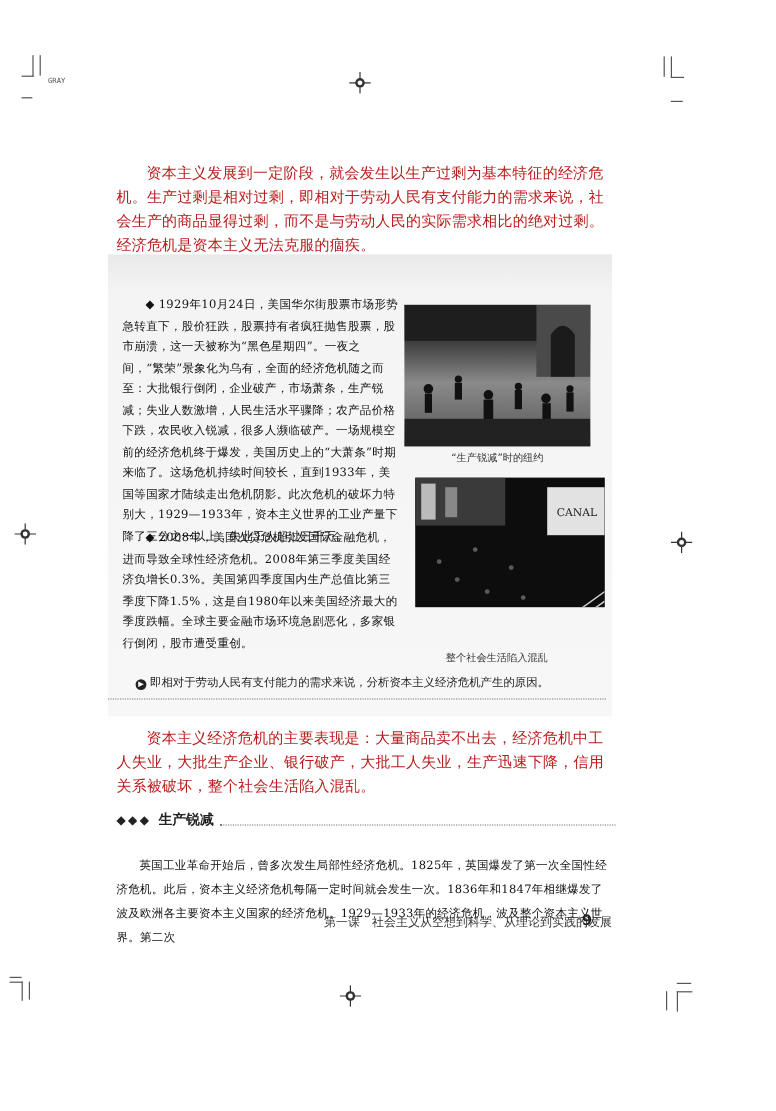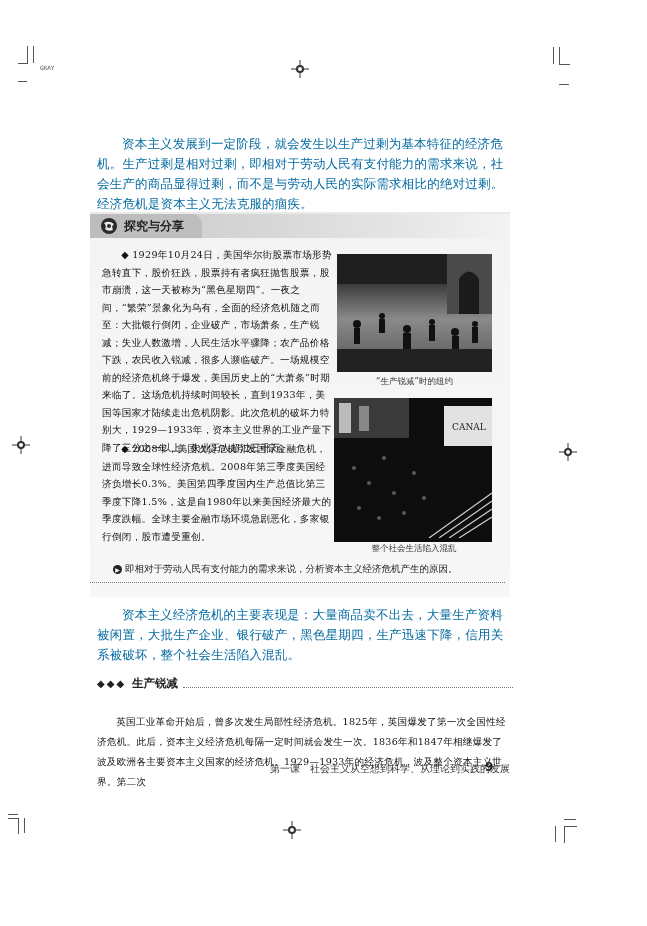--- a/index.html
+++ b/index.html
@@ -6,21 +6,21 @@
     body {
       width: 647px; height: 926px; background: #ffffff; position: relative; overflow: hidden;
       font-family: "DejaVu Serif", "Liberation Serif", serif; color: #222;
     }
     
     .crop { position: absolute; border-color: #555; border-style: solid; border-width: 0; }
     .reg { position: absolute; width: 18px; height: 18px; }
     .reg svg { width: 18px; height: 18px; display: block; }
     .gray-label { position: absolute; left: 40px; top: 64px; font-family: "DejaVu Sans Mono", monospace; font-size: 6px; color: #555; }
 
-    .para { position: absolute; font-size: 12.5px; line-height: 20px; letter-spacing: 0.2px; color: #0369a1; }
+    .para { position: absolute; font-size: 12.5px; line-height: 20px; letter-spacing: 0.2px; color: #b91c1c; }
     .para p { margin: 0; text-indent: 2em; }
 
     .inquiry { position: absolute; left: 90px; top: 212px; width: 420px; height: 385px;
       background: linear-gradient(180deg, #e9e9e9 0%, #f4f4f4 8%, #f7f7f7 100%);
     }
     .inquiry-banner { position: absolute; left: 0; top: 2px; width: 420px; height: 24px;
       background: linear-gradient(90deg, #c9c9c9 0%, #d6d6d6 40%, #e6e6e6 75%, #f3f3f3 100%); }
     .banner-tab { position: absolute; left: 0; top: 0; width: 112px; height: 24px; background: #bdbdbd; border-radius: 0 10px 0 0; }
     .banner-icon { position: absolute; left: 10px; top: 3px; width: 18px; height: 18px; }
     .banner-title { position: absolute; left: 34px; top: 4px; font-family: "DejaVu Sans", sans-serif; font-size: 12px; font-weight: bold; color: #222; }
@@ -79,31 +79,20 @@
       <circle cx="9" cy="9" r="4" fill="#333"></circle>
       <circle cx="9" cy="9" r="2" fill="#fff"></circle>
     </svg>
 </div>
 
 <div class="para" style="left:97px;top:134px;width:412px;">
   <p>资本主义发展到一定阶段，就会发生以生产过剩为基本特征的经济危机。生产过剩是相对过剩，即相对于劳动人民有支付能力的需求来说，社会生产的商品显得过剩，而不是与劳动人民的实际需求相比的绝对过剩。经济危机是资本主义无法克服的痼疾。</p>
 </div>
 
 <div class="inquiry">
-  <div class="inquiry-banner">
-    <div class="banner-tab"></div>
-    <div class="banner-icon">
-      <svg viewBox="0 0 18 18" width="18" height="18">
-          <circle cx="9" cy="9" r="8" fill="#2a2a2a"></circle>
-          <path d="M4 6 Q9 3 14 7 Q11 9 13 13 Q8 15 5 12 Q7 9 4 6Z" fill="#e8e8e8"></path>
-          <circle cx="9" cy="9" r="2" fill="#2a2a2a"></circle>
-        </svg>
-    </div>
-    <div class="banner-title">探究与分享</div>
-  </div>
 
   <div class="case-text" style="left:12px;top:34px;width:230px;">
     <p>◆ 1929年10月24日，美国华尔街股票市场形势急转直下，股价狂跌，股票持有者疯狂抛售股票，股市崩溃，这一天被称为“黑色星期四”。一夜之间，“繁荣”景象化为乌有，全面的经济危机随之而至：大批银行倒闭，企业破产，市场萧条，生产锐减；失业人数激增，人民生活水平骤降；农产品价格下跌，农民收入锐减，很多人濒临破产。一场规模空前的经济危机终于爆发，美国历史上的“大萧条”时期来临了。这场危机持续时间较长，直到1933年，美国等国家才陆续走出危机阴影。此次危机的破坏力特别大，1929—1933年，资本主义世界的工业产量下降了三分之一以上，失业工人超过三千万。</p>
   </div>
   <div class="case-text" style="left:12px;top:228px;width:230px;">
     <p>◆ 2008年，美国次贷危机引发国际金融危机，进而导致全球性经济危机。2008年第三季度美国经济负增长0.3%。美国第四季度国内生产总值比第三季度下降1.5%，这是自1980年以来美国经济最大的季度跌幅。全球主要金融市场环境急剧恶化，多家银行倒闭，股市遭受重创。</p>
   </div>
 
   <div class="photo" style="left:247px;top:42px;width:155px;height:118px;background:linear-gradient(180deg,#1a1a1a 0%,#3a3a3a 25%,#8a8a8a 55%,#6c6c6c 80%,#2a2a2a 100%);">
     <svg width="155" height="118" viewBox="0 0 155 118">
@@ -122,21 +111,21 @@
         <circle cx="118" cy="78" r="4"></circle>
           <rect x="115" y="82" width="7" height="18"></rect>
         <circle cx="138" cy="70" r="3"></circle>
           <rect x="135" y="73" width="6" height="16"></rect>
         <rect x="0" y="95" width="155" height="23" fill="#222"></rect>
       </g>
     </svg>
   </div>
   <div class="caption" style="left:247px;top:164px;width:155px;">“生产锐减”时的纽约</div>
 
-  <div class="photo" style="left:244px;top:186px;width:158px;height:144px;background:#0d0d0d;">
+  <div class="photo" style="left:256px;top:186px;width:158px;height:108px;background:#0d0d0d;">
     <svg width="158" height="140" viewBox="0 0 158 140">
       <rect x="0" y="0" width="75" height="40" fill="#3a3a3a"></rect>
       <rect x="5" y="5" width="12" height="30" fill="#bbb"></rect>
       <rect x="25" y="8" width="10" height="25" fill="#888"></rect>
       <rect x="110" y="8" width="48" height="40" fill="#e2e2e2"></rect>
       <text x="118" y="32" font-size="9" font-family="DejaVu Serif, serif" fill="#222">CANAL</text>
       <g stroke="#cfcfcf" stroke-width="1.2">
         <line x1="95" y1="140" x2="158" y2="95"></line>
         <line x1="105" y1="140" x2="158" y2="103"></line>
         <line x1="115" y1="140" x2="158" y2="111"></line>
@@ -158,21 +147,21 @@
   <div class="caption" style="left:245px;top:331px;width:158px;">整个社会生活陷入混乱</div>
 
   <div class="dotted" style="left:0;top:370px;width:415px;"></div>
 </div>
 
 <div class="prompt">
   <span class="prompt-icon">▶</span><span>即相对于劳动人民有支付能力的需求来说，分析资本主义经济危机产生的原因。</span>
 </div>
 
 <div class="para" style="left:97px;top:605px;width:412px;">
-  <p>资本主义经济危机的主要表现是：大量商品卖不出去，大量生产资料被闲置，大批生产企业、银行破产，黑色星期四，生产迅速下降，信用关系被破坏，整个社会生活陷入混乱。</p>
+  <p>资本主义经济危机的主要表现是：大量商品卖不出去，经济危机中工人失业，大批生产企业、银行破产，大批工人失业，生产迅速下降，信用关系被破坏，整个社会生活陷入混乱。</p>
 </div>
 
 <div class="link-head">
   <span class="diamonds">◆◆◆</span><span>生产锐减</span>
 </div>
 <div class="dotted" style="left:183px;top:687px;width:330px;"></div>
 <div class="link-text">
   <p>英国工业革命开始后，曾多次发生局部性经济危机。1825年，英国爆发了第一次全国性经济危机。此后，资本主义经济危机每隔一定时间就会发生一次。1836年和1847年相继爆发了波及欧洲各主要资本主义国家的经济危机。1929—1933年的经济危机，波及整个资本主义世界。第二次</p>
 </div>
 

